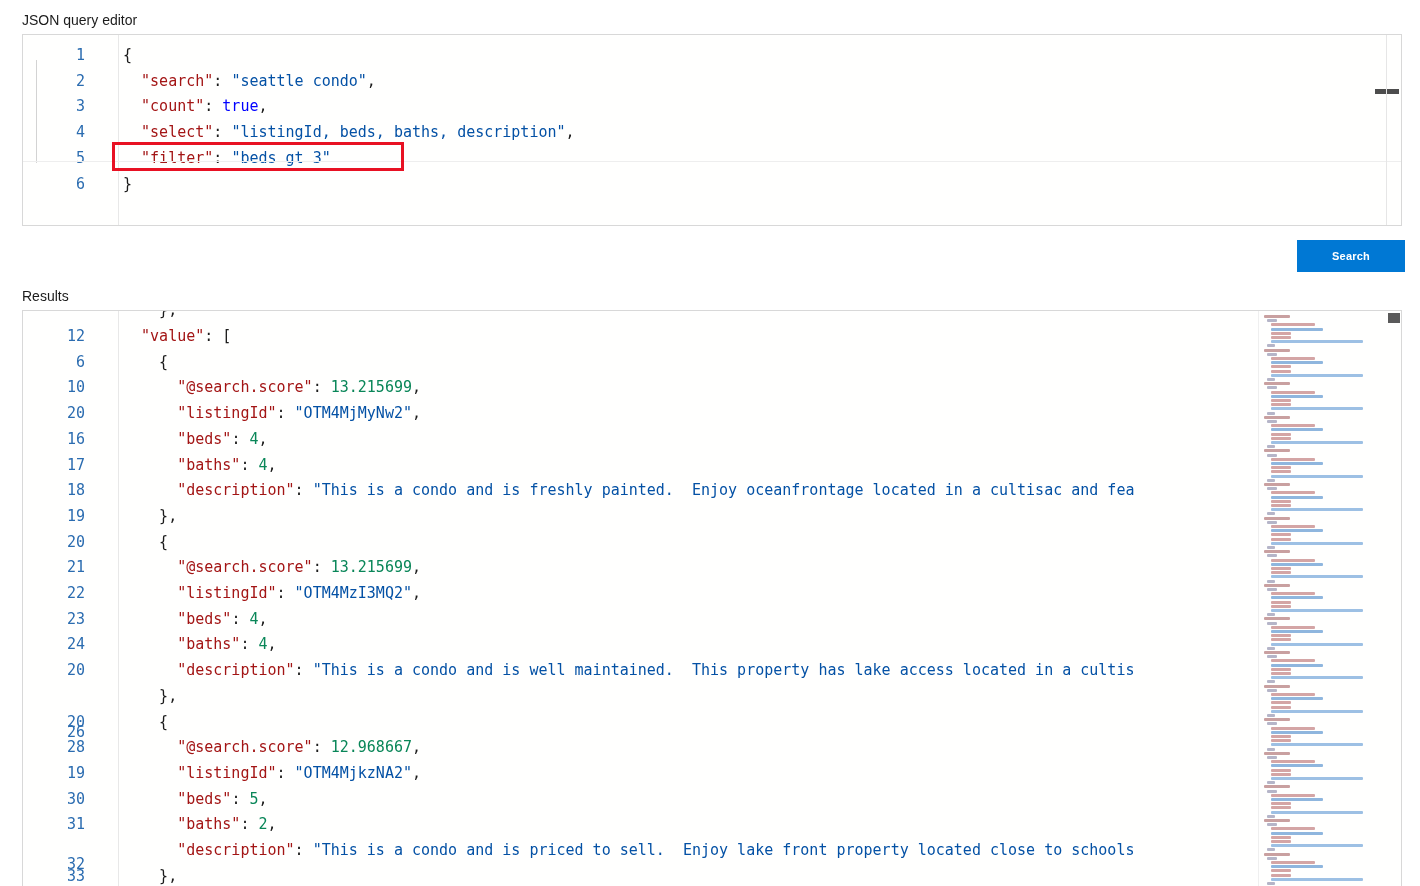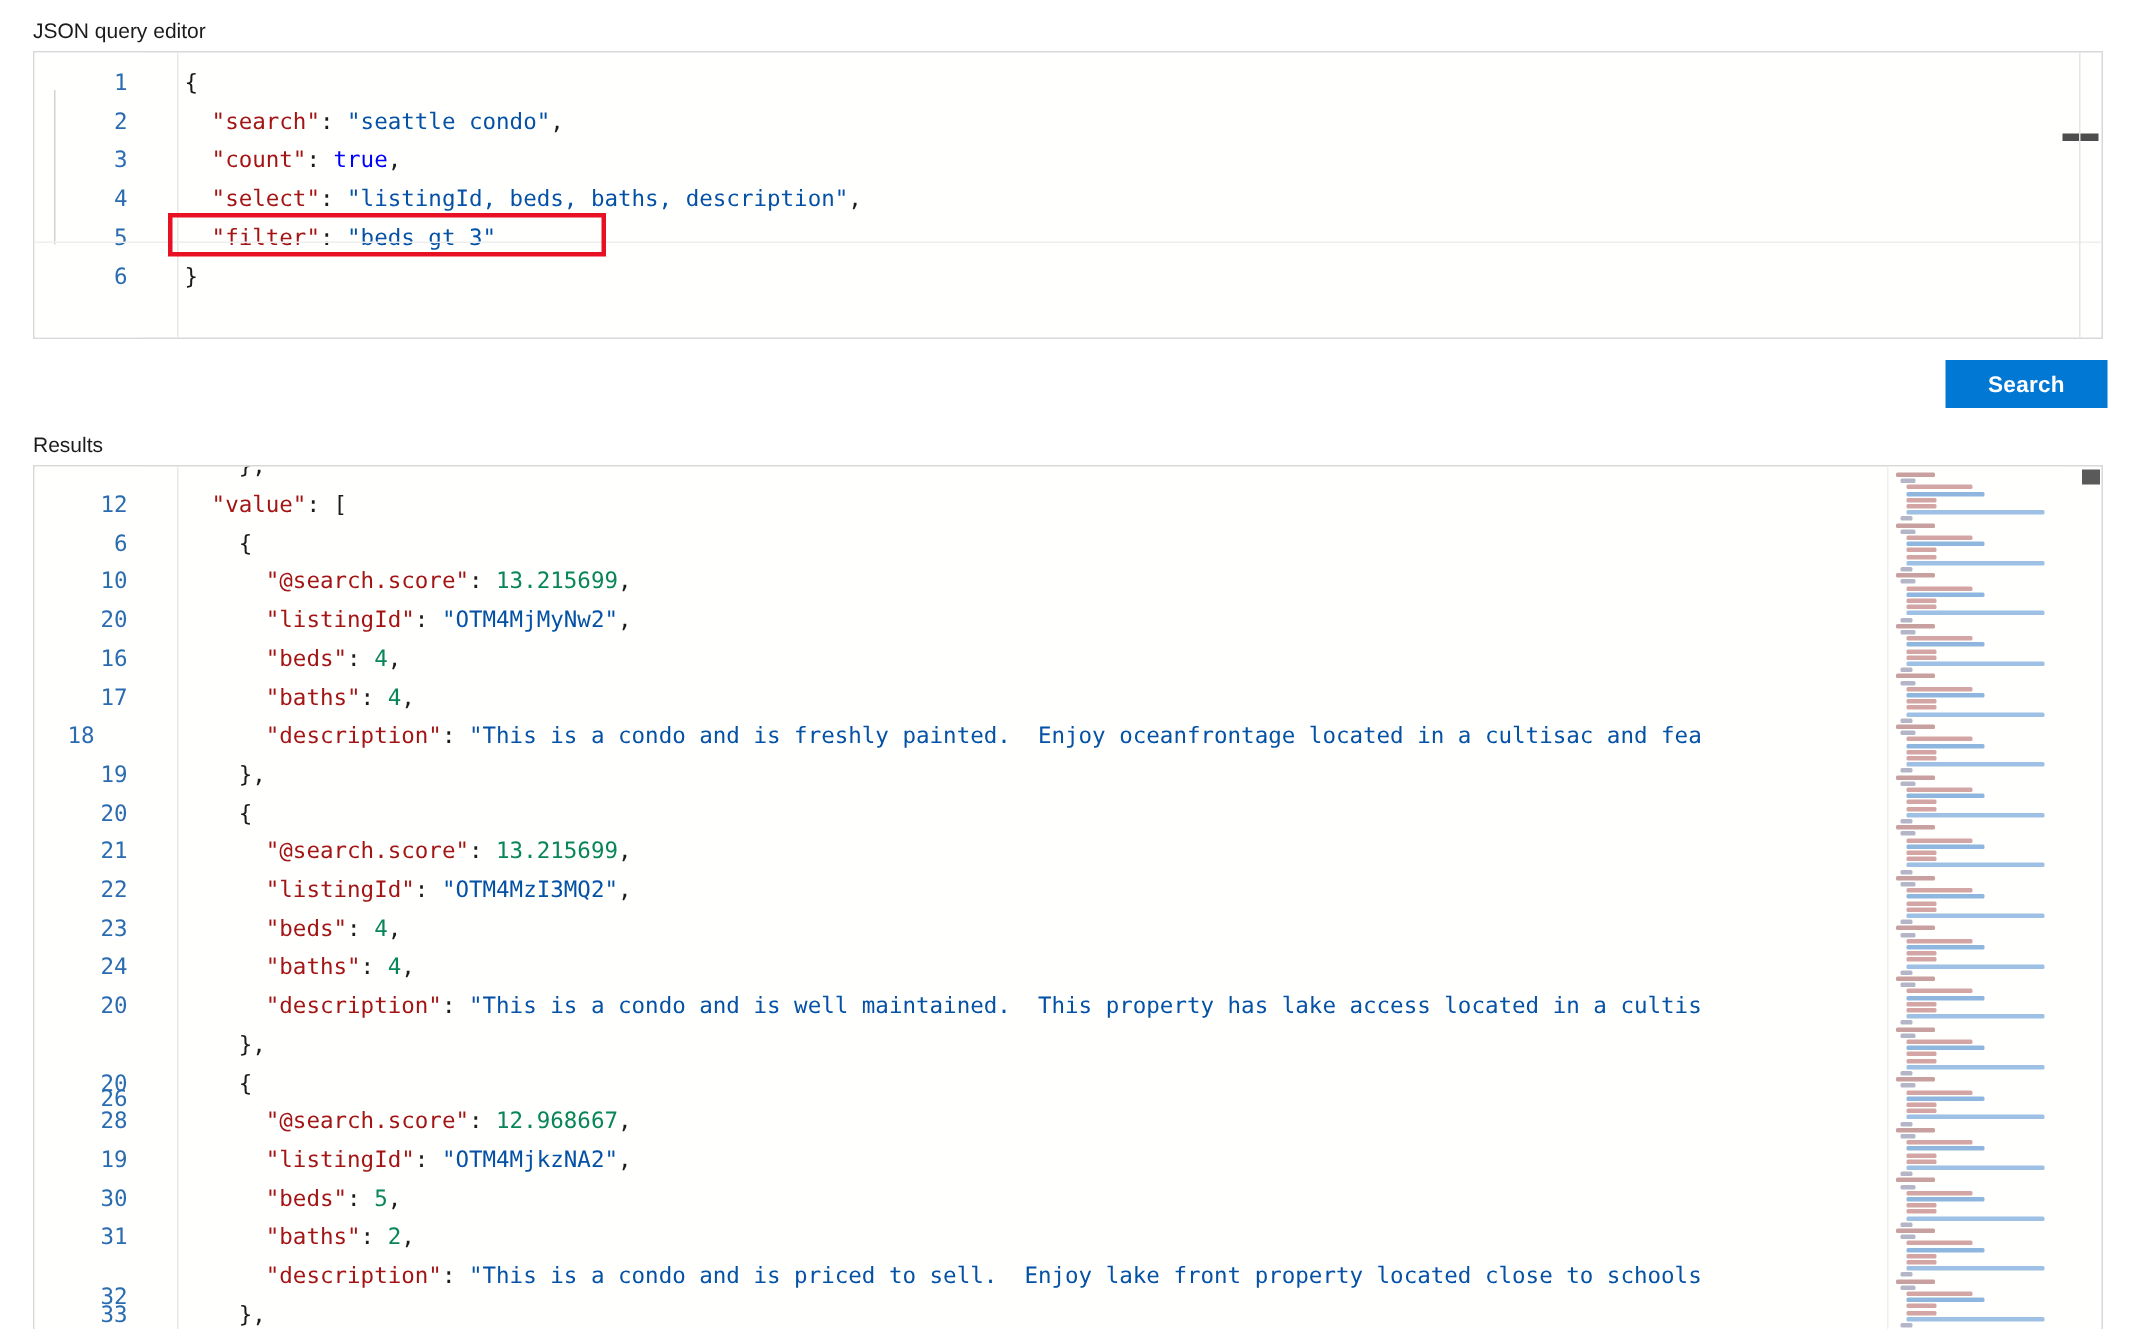--- a/index.html
+++ b/index.html
@@ -145,21 +145,21 @@
   #search-button {
     position: absolute;
     left: 1297px;
     top: 240px;
     width: 108px;
     height: 32px;
     background: #0078d4;
     color: #ffffff;
     border: none;
     font-family: "Liberation Sans", sans-serif;
-    font-size: 15px;
+    font-size: 11px;
     font-weight: bold;
     cursor: pointer;
     letter-spacing: 0.2px;
   }
 
   
   .minimap {
     position: absolute;
     top: 0;
     right: 24px;
@@ -240,21 +240,21 @@
 
   <div class="editor" id="results-editor">
     <div class="editor-inner">
       <div class="gutter" id="results-gutter">
           <div class="ln" style="top: 13px;">12</div>
           <div class="ln" style="top: 38.7px;">6</div>
           <div class="ln" style="top: 64.4px;">10</div>
           <div class="ln" style="top: 90.1px;">20</div>
           <div class="ln" style="top: 115.8px;">16</div>
           <div class="ln" style="top: 141.5px;">17</div>
-          <div class="ln" style="top: 167.2px; text-align: center;">18</div>
+          <div class="ln" style="top: 167.2px;">18</div>
           <div class="ln" style="top: 192.9px;">19</div>
           <div class="ln" style="top: 218.6px;">20</div>
           <div class="ln" style="top: 244.3px;">21</div>
           <div class="ln" style="top: 270px;">22</div>
           <div class="ln" style="top: 295.7px;">23</div>
           <div class="ln" style="top: 321.4px;">24</div>
           <div class="ln" style="top: 347.1px;">20</div>
           <div class="ln" style="top: 372.8px; margin-top: 36px;">26</div>
           <div class="ln" style="top: 398.5px;">20</div>
           <div class="ln" style="top: 424.2px;">28</div>

